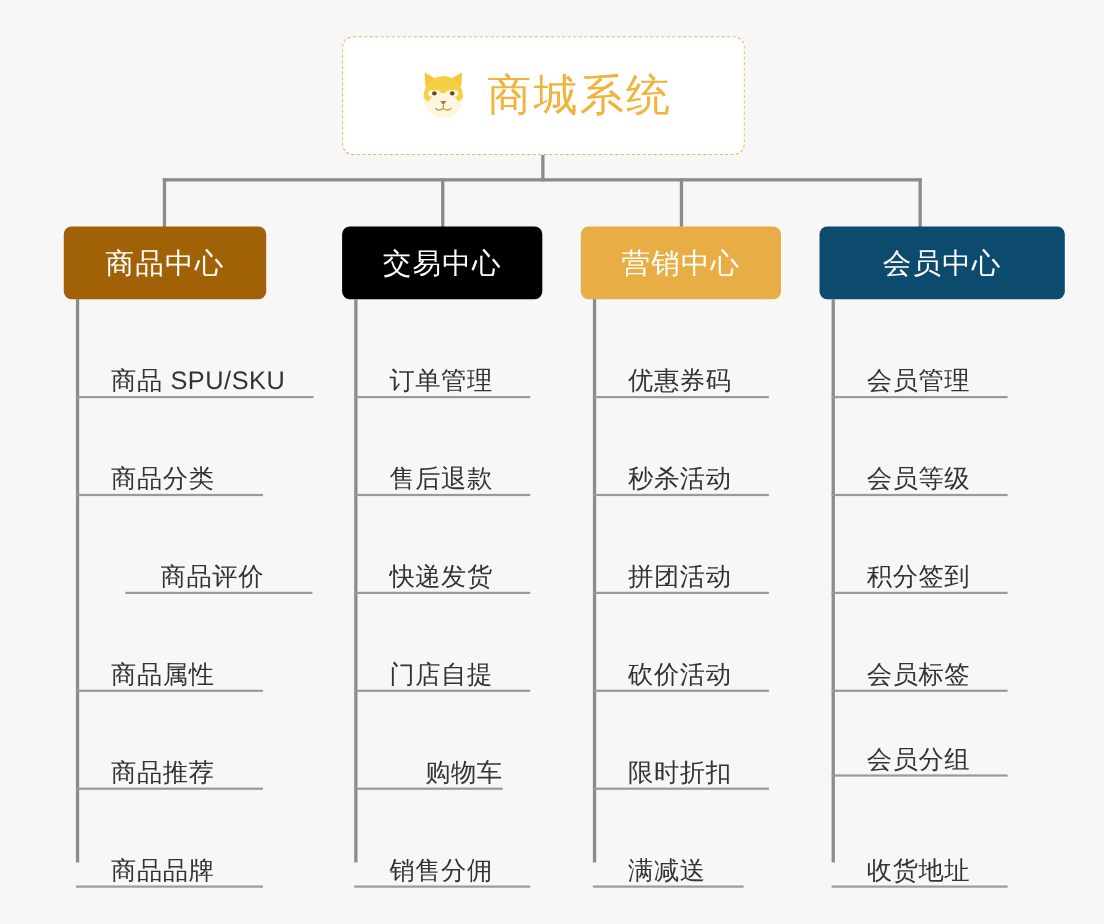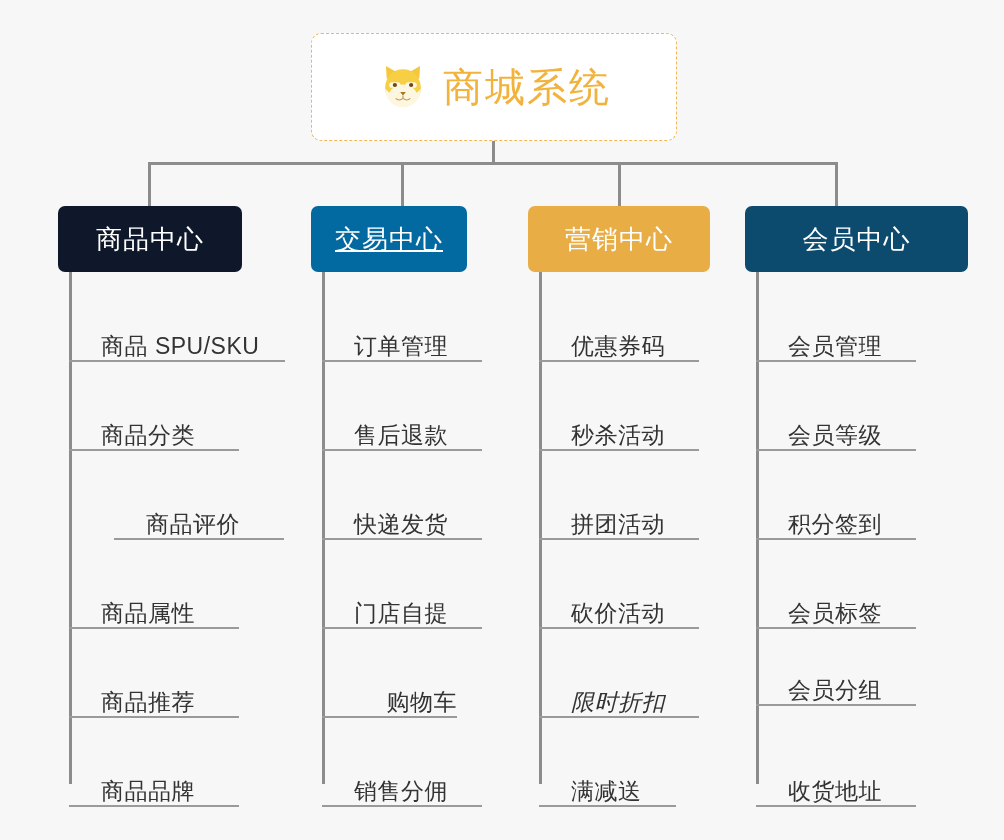--- a/index.html
+++ b/index.html
@@ -139,21 +139,21 @@
   <div class="conn conn-v" style="left:492px; top:141px; height:24px;"></div>
 
   <div class="conn conn-h" style="left:148px; top:162px; width:690px;"></div>
 
   <div class="conn conn-v" style="left:148px; top:162px; height:46px;"></div>
   <div class="conn conn-v" style="left:401px; top:162px; height:46px;"></div>
   <div class="conn conn-v" style="left:618px; top:162px; height:46px;"></div>
   <div class="conn conn-v" style="left:835px; top:162px; height:46px;"></div>
 
   <div class="column" style="left:58px; width:250px;">
-    <div class="cat-header" style="width:184px; background:#0f172a;font-family:Liberation Mono, monospace;">
+    <div class="cat-header" style="width:184px; background:#a16207;font-family:Liberation Mono, monospace;">
       <span>商品中心</span>
     </div>
     <div class="trunk" style="height:512px;"></div>
 
     <div class="leaf" style="top:110px; width:216px;">
       <span class="leaf-label">商品 SPU/SKU</span>
     </div>
     <div class="leaf" style="top:199px; width:170px;">
       <span class="leaf-label">商品分类</span>
     </div>
@@ -165,21 +165,21 @@
     </div>
     <div class="leaf" style="top:466px; width:170px;">
       <span class="leaf-label">商品推荐</span>
     </div>
     <div class="leaf" style="top:555px; width:170px;">
       <span class="leaf-label">商品品牌</span>
     </div>
   </div>
 
   <div class="column" style="left:311px; width:250px;">
-    <div class="cat-header" style="width:156px; background:#0369a1;text-decoration:underline;">
+    <div class="cat-header" style="width:182px; background:#000000;">
       <span>交易中心</span>
     </div>
     <div class="trunk" style="height:512px;"></div>
 
     <div class="leaf" style="top:110px; width:160px;">
       <span class="leaf-label">订单管理</span>
     </div>
     <div class="leaf" style="top:199px; width:160px;">
       <span class="leaf-label">售后退款</span>
     </div>
@@ -208,21 +208,21 @@
     </div>
     <div class="leaf" style="top:199px; width:160px;">
       <span class="leaf-label">秒杀活动</span>
     </div>
     <div class="leaf" style="top:288px; width:160px;">
       <span class="leaf-label">拼团活动</span>
     </div>
     <div class="leaf" style="top:377px; width:160px;">
       <span class="leaf-label">砍价活动</span>
     </div>
-    <div class="leaf" style="top:466px; width:160px;font-style:italic;">
+    <div class="leaf" style="top:466px; width:160px;">
       <span class="leaf-label">限时折扣</span>
     </div>
     <div class="leaf" style="top:555px; width:137px;">
       <span class="leaf-label">满减送</span>
     </div>
   </div>
 
   <div class="column" style="left:745px; width:250px;">
     <div class="cat-header" style="width:223px; background:#0c4a6e;">
       <span>会员中心</span>

